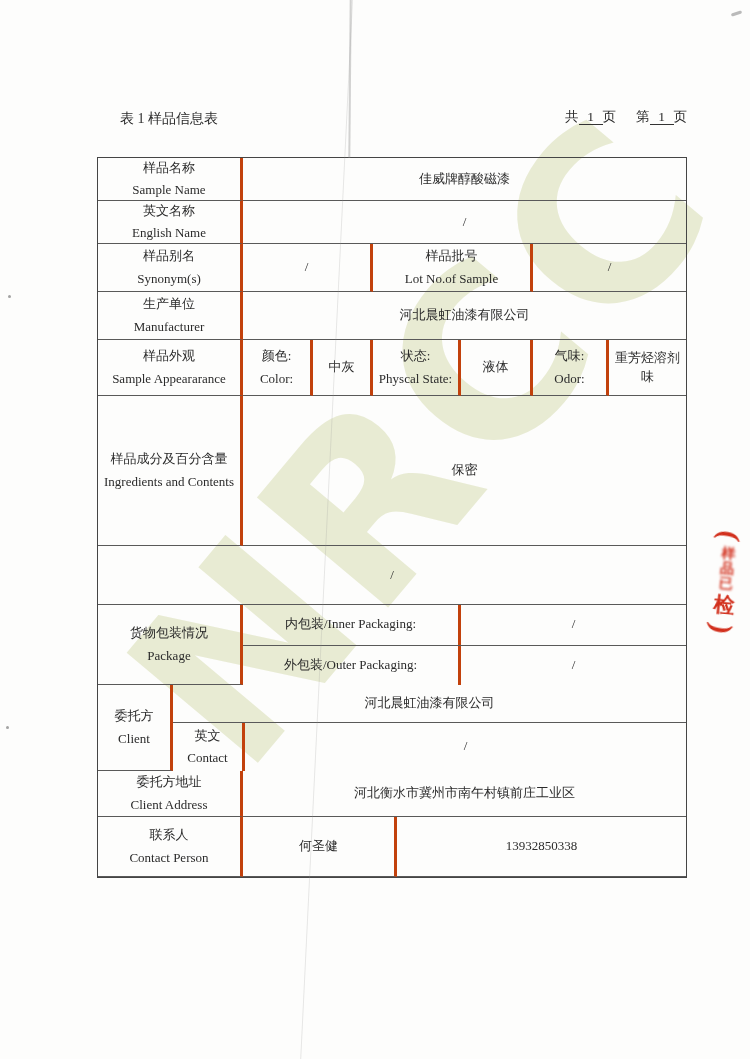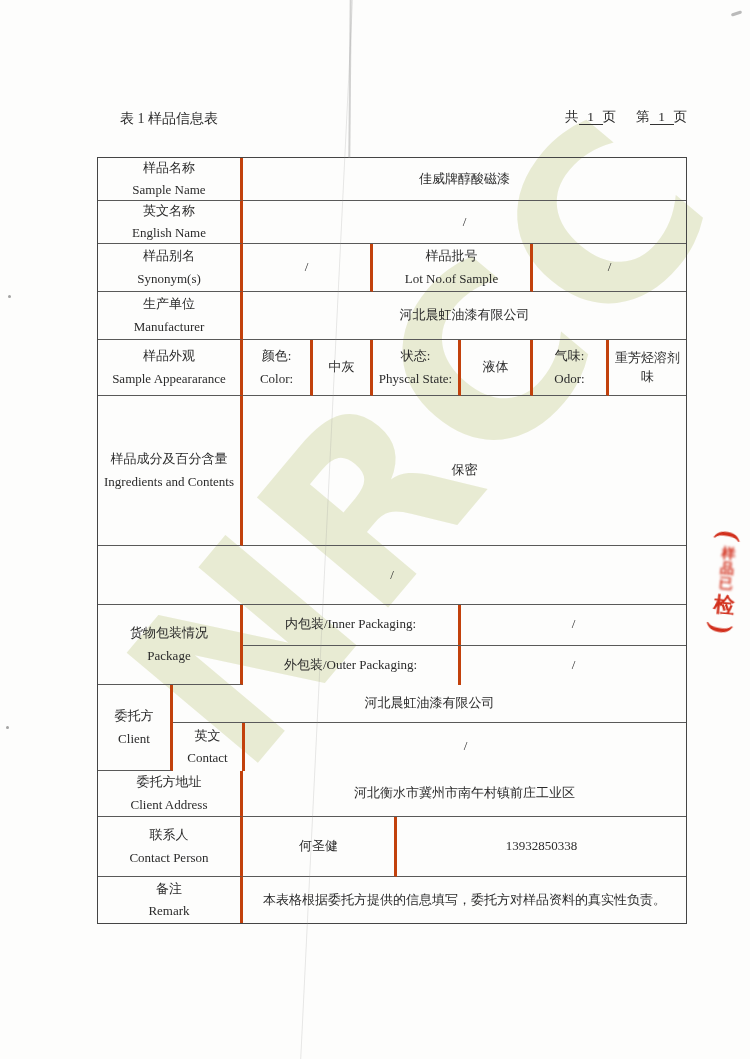--- a/index.html
+++ b/index.html
@@ -205,27 +205,20 @@
 
     <div class="tr" style="height:60px">
       <div class="c stack" style="width:145px;flex:none">
         <span>联系人</span>
         <span>Contact Person</span>
       </div>
       <div class="c" style="width:154px;flex:none">何圣健</div>
       <div class="c last">13932850338</div>
     </div>
 
-    <div class="tr lastrow" style="height:46px">
-      <div class="c stack" style="width:145px;flex:none">
-        <span>备注</span>
-        <span>Remark</span>
-      </div>
-      <div class="c last">本表格根据委托方提供的信息填写，委托方对样品资料的真实性负责。</div>
-    </div>
 
   </div>
 
   <div class="stamp">
     <span class="s-br">(</span>
     <span class="s-small">样</span>
     <span class="s-small">品</span>
     <span class="s-small">已</span>
     <span class="s-main">检</span>
     <span class="s-br">)</span>

